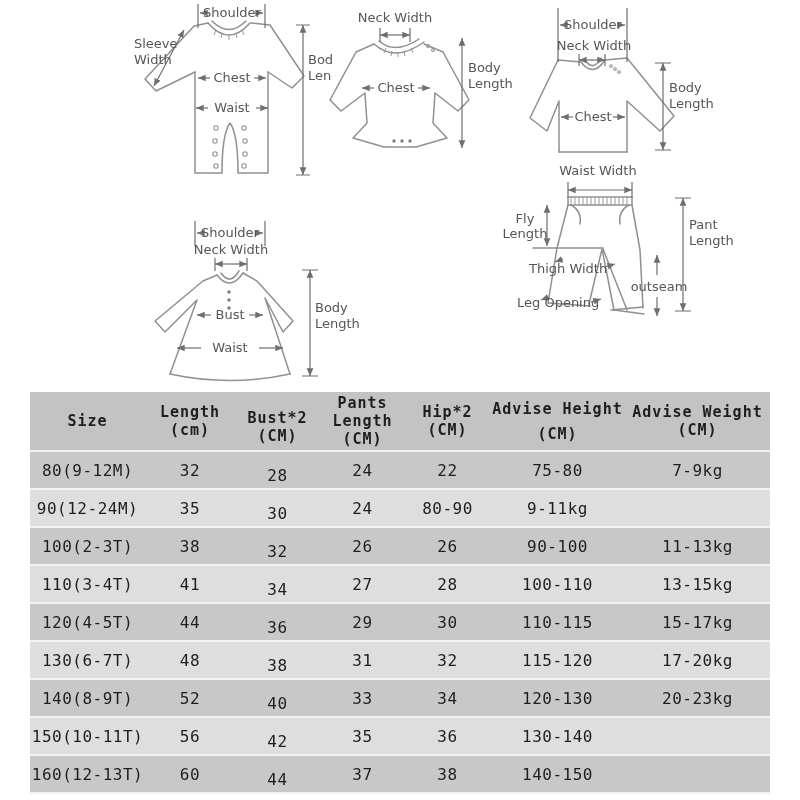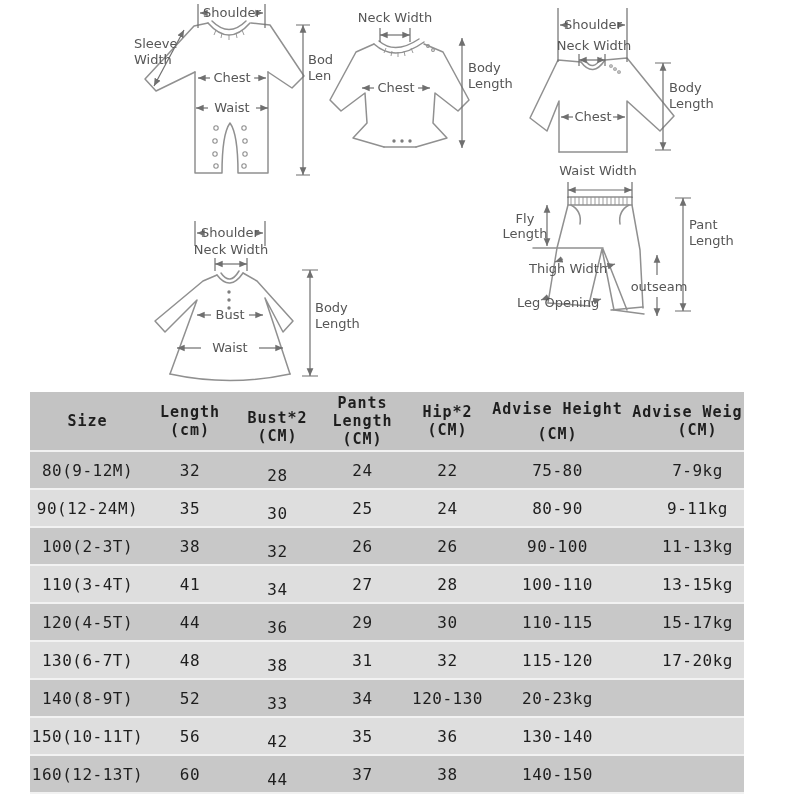--- a/index.html
+++ b/index.html
@@ -9,21 +9,21 @@
     --label-text:#565656;
     --table-header-bg:#c3c3c3;
     --table-row-dark:#c8c8c8;
     --table-row-light:#dedede;
     --table-text:#1e1e1e;
     --table-separator:#f2f2f2;
   }
   html,body{margin:0;padding:0;background:#fff;}
   #screen{
     position:relative;width:744px;height:800px;background:var(--background);
-    overflow:hidden;font-family:"DejaVu Sans",sans-serif;
+    overflow:hidden;font-family:"DejaVu Sans",sans-serif;padding-left:46px;
   }
   .diagram{position:absolute;}
   svg text{font-family:"DejaVu Sans",sans-serif;font-size:13px;fill:var(--label-text);}
   svg .g{stroke:var(--line-art);stroke-width:1.5;fill:none;stroke-linejoin:round;stroke-linecap:round;}
   svg .fine{stroke:var(--line-art);stroke-width:0.9;fill:none;}
   svg .dim{stroke:var(--dimension);stroke-width:1.2;fill:none;}
   svg .dot{fill:none;stroke:var(--line-art);stroke-width:1.1;}
   svg .sdot{fill:#7d7d7d;stroke:none;}
   svg .mk{fill:var(--dimension);}
   
@@ -306,21 +306,20 @@
         <div class="t-cell">28</div>
         <div class="t-cell">24</div>
         <div class="t-cell">22</div>
         <div class="t-cell">75-80</div>
         <div class="t-cell">7-9kg</div>
       </div>
       <div class="t-row t-light">
         <div class="t-cell">90(12-24M)</div>
         <div class="t-cell">35</div>
         <div class="t-cell">30</div>
-        <div class="t-cell">25</div>
         <div class="t-cell">24</div>
         <div class="t-cell">80-90</div>
         <div class="t-cell">9-11kg</div>
       </div>
       <div class="t-row t-dark">
         <div class="t-cell">100(2-3T)</div>
         <div class="t-cell">38</div>
         <div class="t-cell">32</div>
         <div class="t-cell">26</div>
         <div class="t-cell">26</div>
@@ -350,20 +349,21 @@
         <div class="t-cell">48</div>
         <div class="t-cell">38</div>
         <div class="t-cell">31</div>
         <div class="t-cell">32</div>
         <div class="t-cell">115-120</div>
         <div class="t-cell">17-20kg</div>
       </div>
       <div class="t-row t-dark">
         <div class="t-cell">140(8-9T)</div>
         <div class="t-cell">52</div>
+        <div class="t-cell">40</div>
         <div class="t-cell">33</div>
         <div class="t-cell">34</div>
         <div class="t-cell">120-130</div>
         <div class="t-cell">20-23kg</div>
       </div>
       <div class="t-row t-light">
         <div class="t-cell">150(10-11T)</div>
         <div class="t-cell">56</div>
         <div class="t-cell">42</div>
         <div class="t-cell">35</div>

